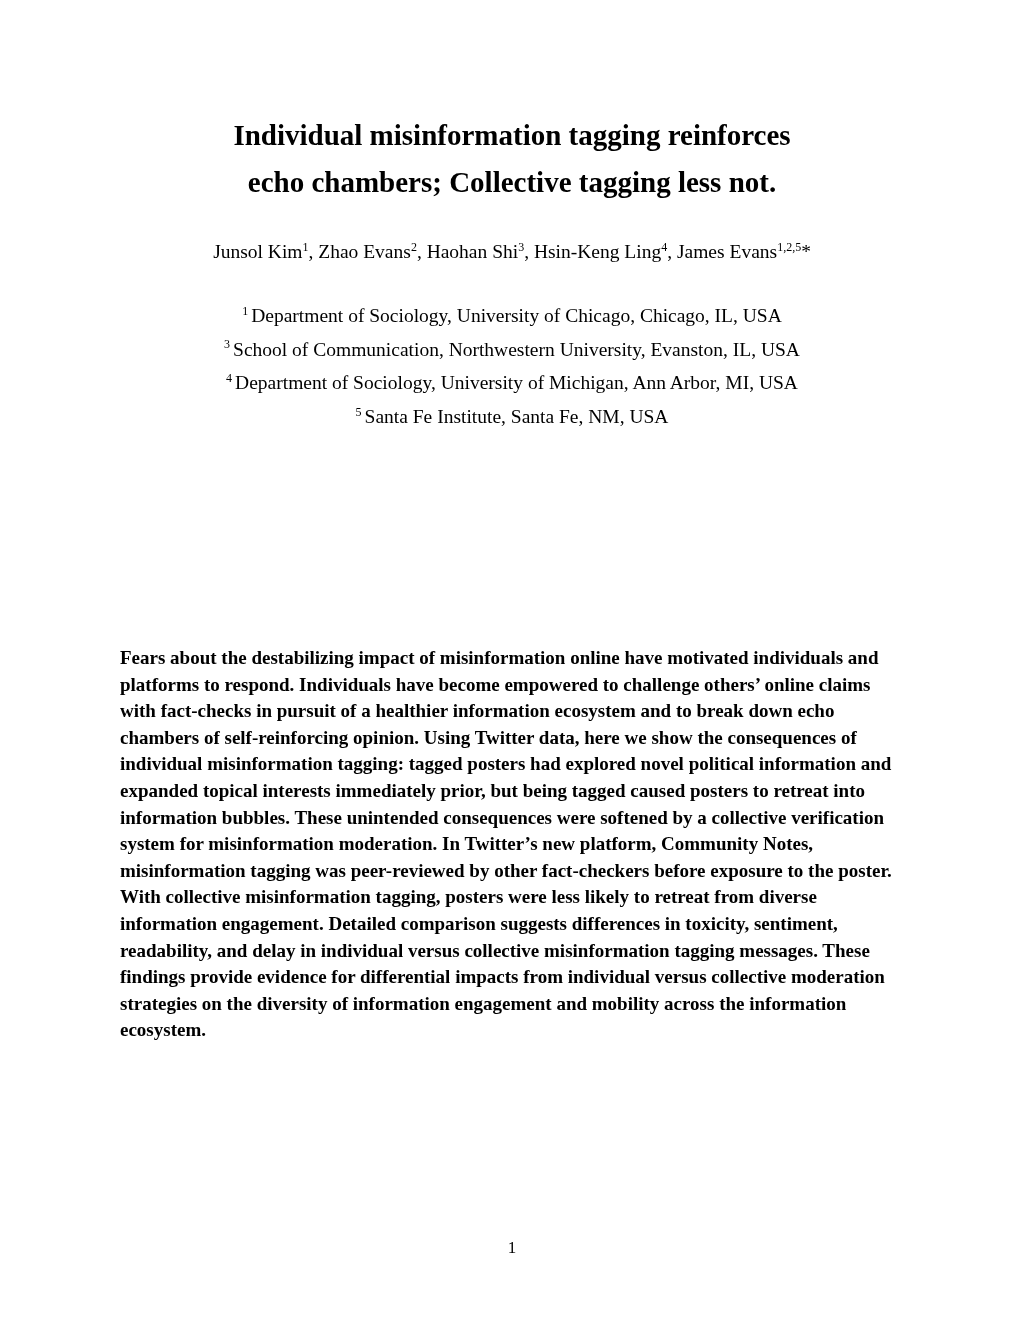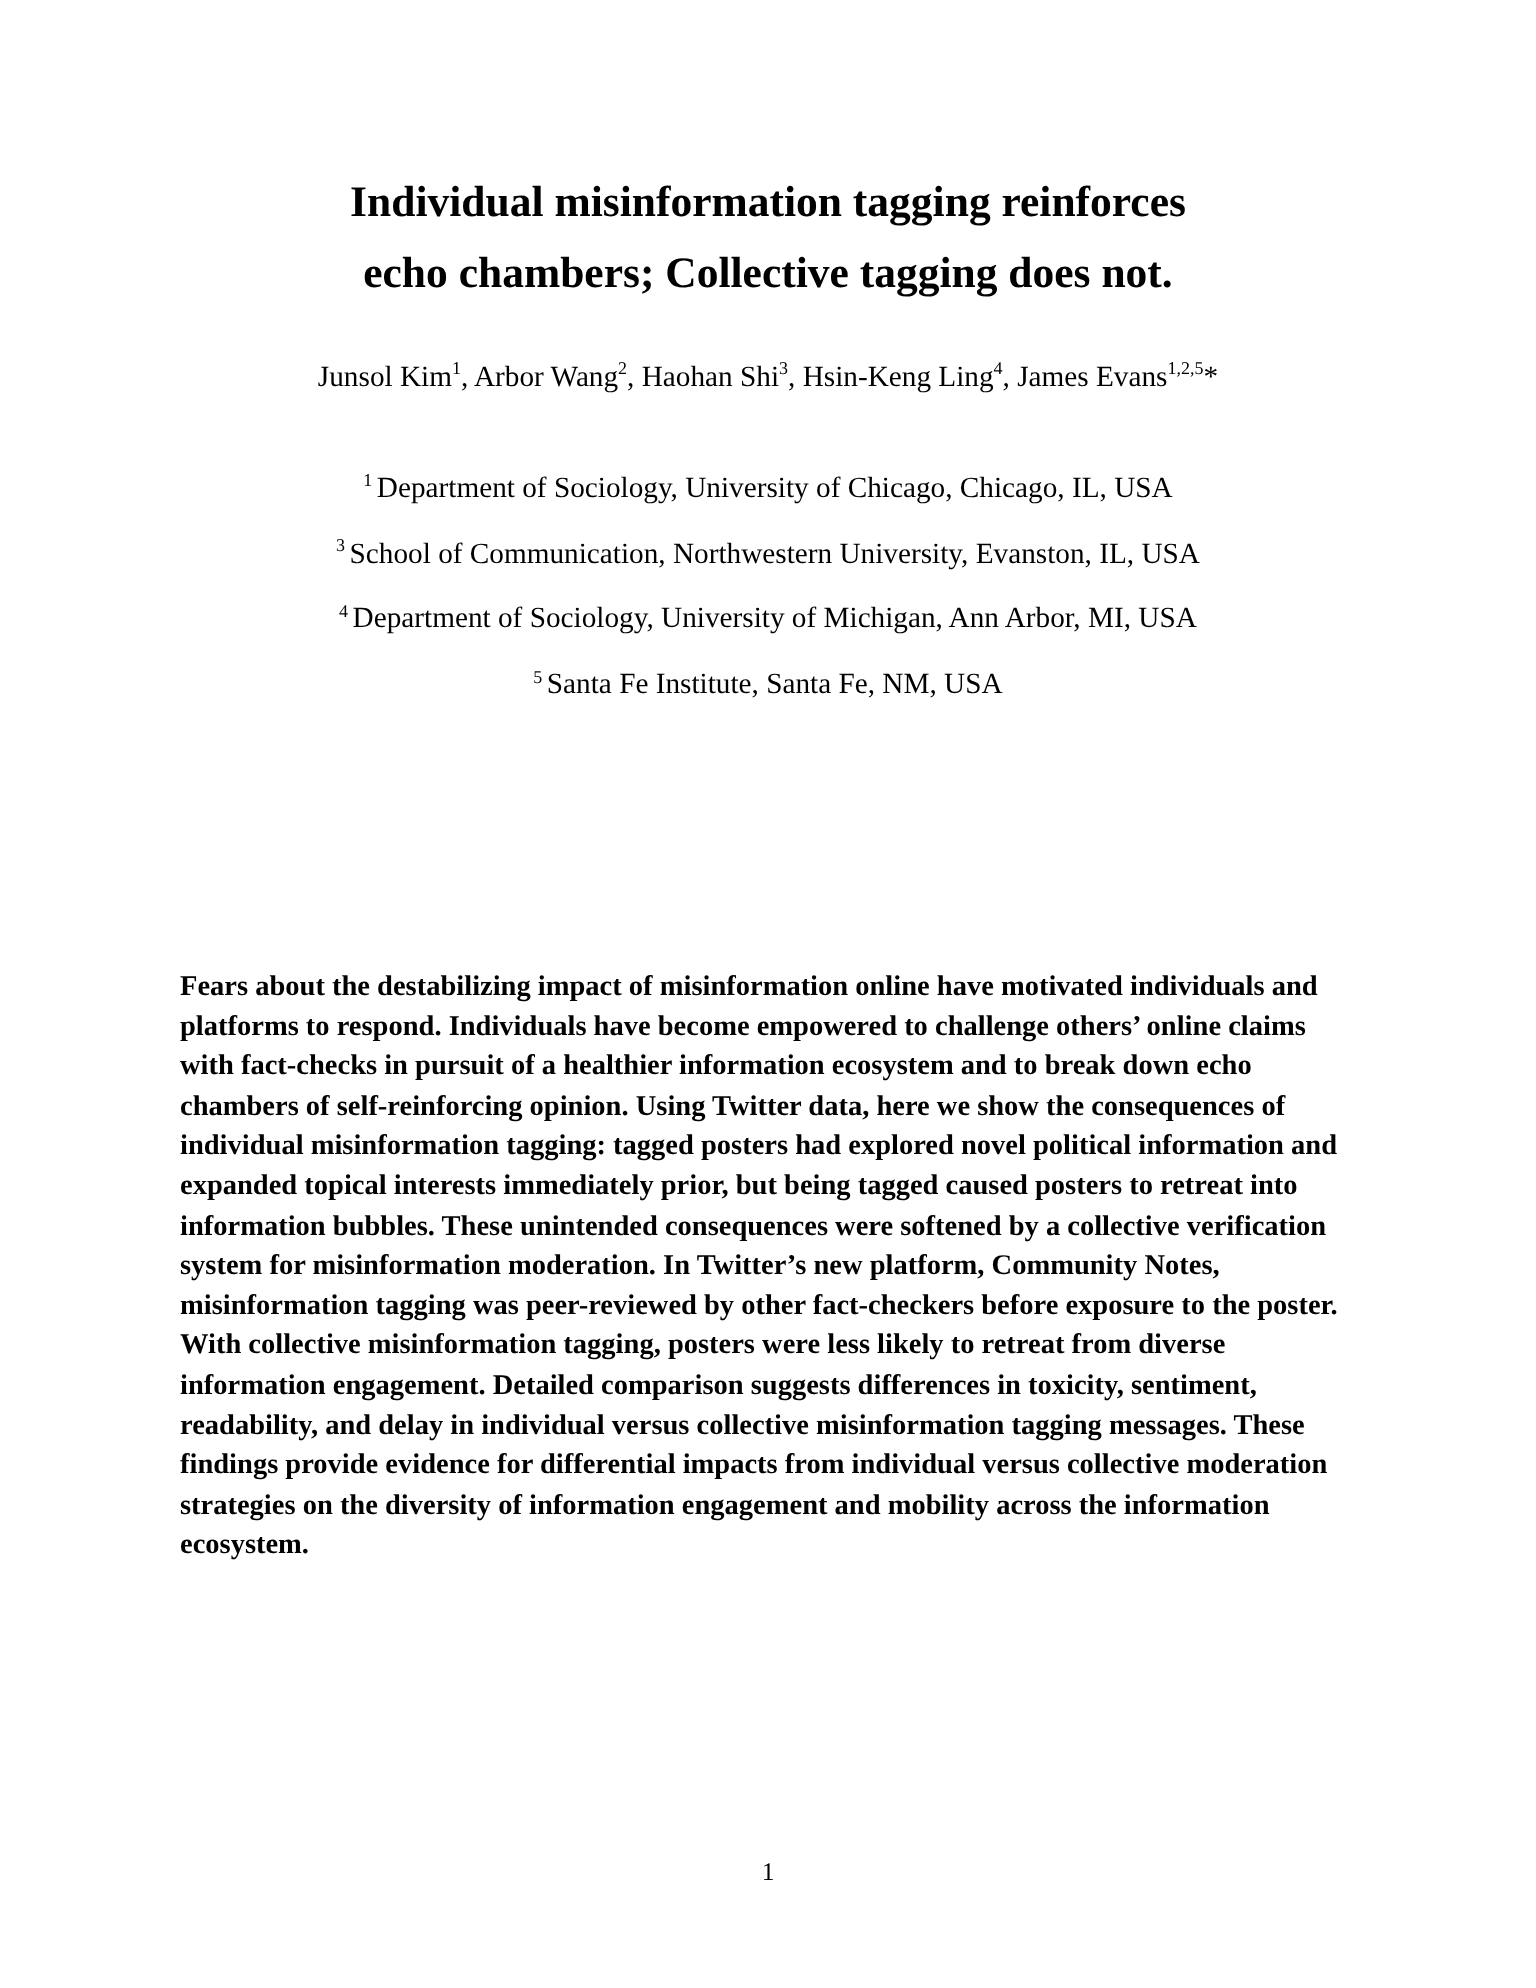--- a/index.html
+++ b/index.html
@@ -43,21 +43,21 @@
   .affils {
     position: absolute;
     top: 296px;
     left: 0;
     width: 100%;
     text-align: center;
     font-size: 19.5px;
     line-height: 1.37;
   }
   .affil-line {
-    margin: 17px;
+    margin: 7px;
   }
   .affil-sup {
     margin-right: 3px;
   }
   .email-link {
     color: #1155CC;
     text-decoration: underline;
     cursor: pointer;
   }
   .abstract {
@@ -78,23 +78,23 @@
     width: 100%;
     text-align: center;
     font-size: 17px;
   }
 </style>
 </head>
 <body>
 
 <div class="page">
 
-  <h1 class="title"><span>Individual misinformation tagging reinforces</span><br><span>echo chambers; Collective tagging does not.</span></h1>
+  <h1 class="title"><span>Individual misinformation tagging reinforces</span><br><span>echo chambers; Collective tagging less not.</span></h1>
 
-  <p class="byline"><span>Junsol Kim</span><sup>1</sup><span>, </span><span>Arbor Wang</span><sup>2</sup><span>, </span><span>Haohan Shi</span><sup>3</sup><span>, </span><span>Hsin-Keng Ling</span><sup>4</sup><span>, </span><span>James Evans</span><sup>1,2,5</sup><span>*</span></p>
+  <p class="byline"><span>Junsol Kim</span><sup>1</sup><span>, </span><span>Zhao Evans</span><sup>2</sup><span>, </span><span>Haohan Shi</span><sup>3</sup><span>, </span><span>Hsin-Keng Ling</span><sup>4</sup><span>, </span><span>James Evans</span><sup>1,2,5</sup><span>*</span></p>
 
   <div class="affils">
     <p class="affil-line"><sup class="affil-sup">1</sup><span>Department of Sociology, University of Chicago, Chicago, IL, USA</span></p>
     <p class="affil-line"><sup class="affil-sup">3</sup><span>School of Communication, Northwestern University, Evanston, IL, USA</span></p>
     <p class="affil-line"><sup class="affil-sup">4</sup><span>Department of Sociology, University of Michigan, Ann Arbor, MI, USA</span></p>
     <p class="affil-line"><sup class="affil-sup">5</sup><span>Santa Fe Institute, Santa Fe, NM, USA</span></p>
   </div>
 
   <p class="abstract">Fears about the destabilizing impact of misinformation online have motivated individuals and platforms to respond. Individuals have become empowered to challenge others’ online claims with fact-checks in pursuit of a healthier information ecosystem and to break down echo chambers of self-reinforcing opinion. Using Twitter data, here we show the consequences of individual misinformation tagging: tagged posters had explored novel political information and expanded topical interests immediately prior, but being tagged caused posters to retreat into information bubbles. These unintended consequences were softened by a collective verification system for misinformation moderation. In Twitter’s new platform, Community Notes, misinformation tagging was peer-reviewed by other fact-checkers before exposure to the poster. With collective misinformation tagging, posters were less likely to retreat from diverse information engagement. Detailed comparison suggests differences in toxicity, sentiment, readability, and delay in individual versus collective misinformation tagging messages. These findings provide evidence for differential impacts from individual versus collective moderation strategies on the diversity of information engagement and mobility across the information ecosystem.</p>
 

